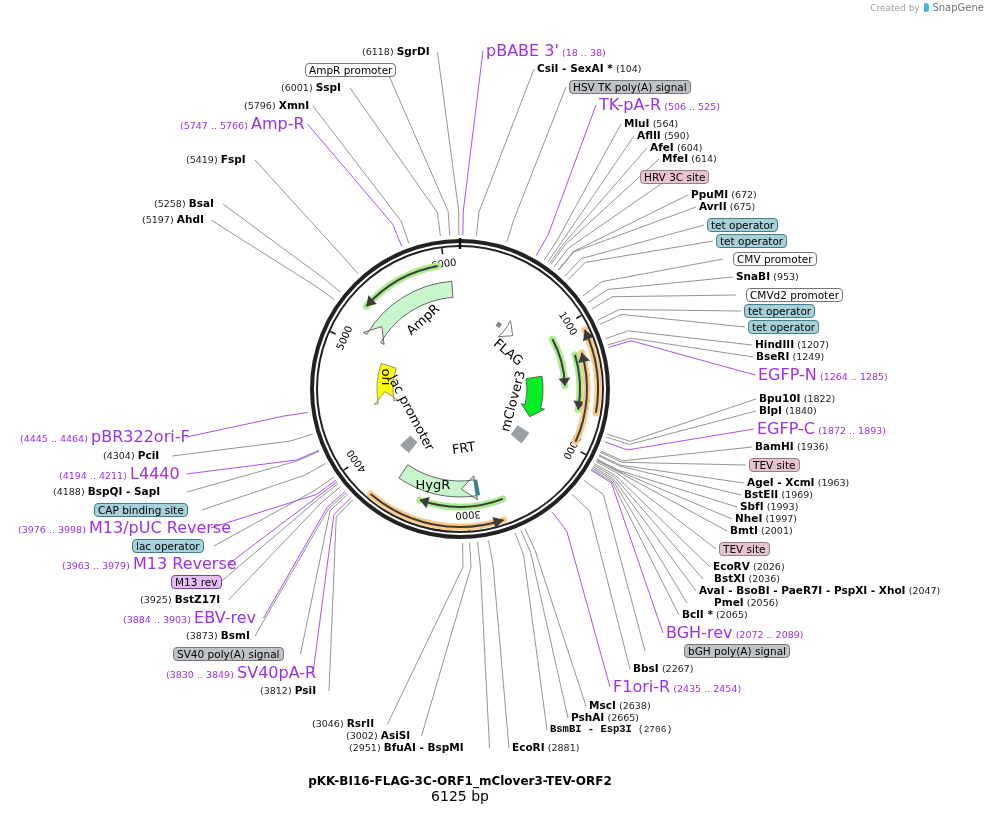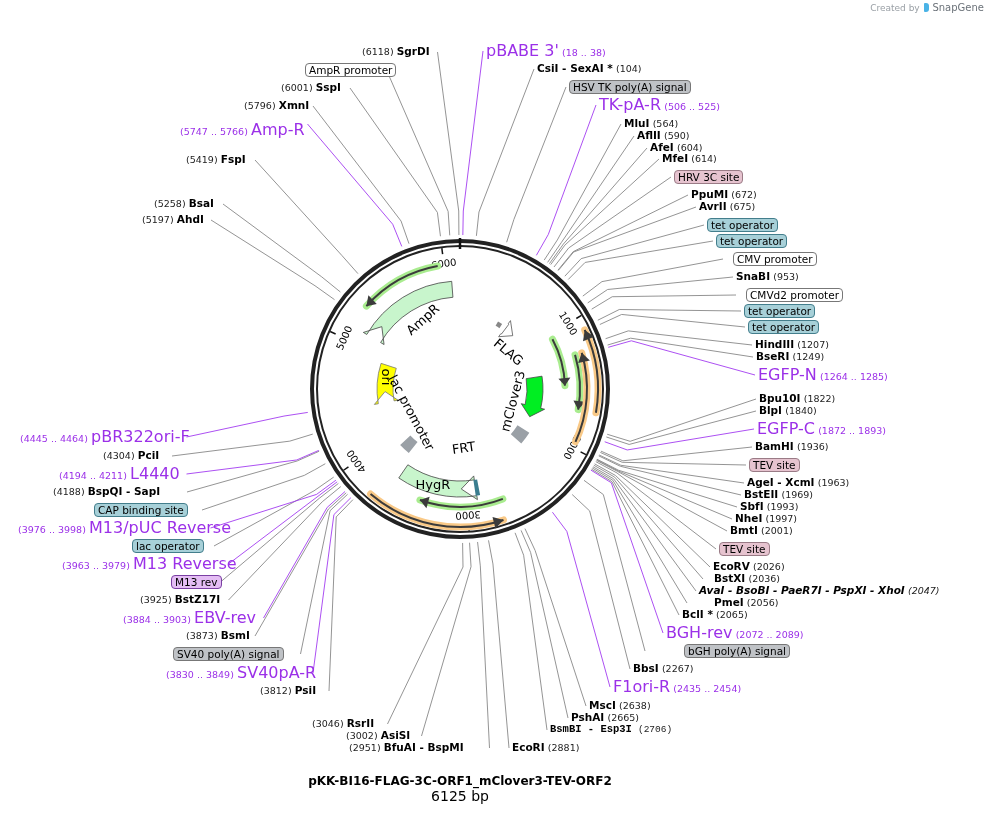--- a/index.html
+++ b/index.html
@@ -150,33 +150,33 @@
     <path d="M503.48493408725966,519.9696930874723 A138,138 0 0 1 370.54448144752524,494.0795422549406" stroke="#f9c987" stroke-width="7" fill="none" stroke-linecap="round"></path>
     <path d="M503.48493408725966,519.9696930874723 A138,138 0 0 1 370.54448144752524,494.0795422549406" stroke="#3b3b3b" stroke-width="2" fill="none"></path>
     <path d="M503.48493408725966,519.9696930874723 L492.49907018768465,516.936743889064 L495.4535311138378,528.567356969888 Z" fill="#3b3b3b"></path>
   </svg>
 
 <div id="labels">
     <div class="lbl" style="left: 362px; top: 45px;"><span class="pos">(6118)</span>  <span class="name">SgrDI</span></div>
     <div class="lbl" style="left: 298px; top: 63px;"><span class="box white">AmpR promoter</span></div>
     <div class="lbl" style="left: 281px; top: 81px;"><span class="pos">(6001)</span>  <span class="name">SspI</span></div>
     <div class="lbl" style="left: 244px; top: 99px;"><span class="pos">(5796)</span>  <span class="name">XmnI</span></div>
-    <div class="lbl primer" style="left: 180px; top: 117px; margin-top: 6px;"><span class="pos">(5747 .. 5766)</span>  <span class="name">Amp-R</span></div>
+    <div class="lbl primer" style="left: 180px; top: 117px;"><span class="pos">(5747 .. 5766)</span>  <span class="name">Amp-R</span></div>
     <div class="lbl" style="left: 186px; top: 153px;"><span class="pos">(5419)</span>  <span class="name">FspI</span></div>
     <div class="lbl" style="left: 154px; top: 197px;"><span class="pos">(5258)</span>  <span class="name">BsaI</span></div>
     <div class="lbl" style="left: 142px; top: 213px;"><span class="pos">(5197)</span>  <span class="name">AhdI</span></div>
     <div class="lbl primer" style="left: 486px; top: 44px;"><span class="name">pBABE 3'</span>   <span class="pos">(18 .. 38)</span></div>
     <div class="lbl" style="left: 537px; top: 62px;"><span class="name">CsiI   - SexAI *</span>   <span class="pos">(104)</span></div>
     <div class="lbl" style="left: 569px; top: 80px;"><span class="box gray">HSV TK poly(A) signal</span></div>
     <div class="lbl primer" style="left: 599px; top: 98px;"><span class="name">TK-pA-R</span>   <span class="pos">(506 .. 525)</span></div>
     <div class="lbl" style="left: 624px; top: 117px;"><span class="name">MluI</span>   <span class="pos">(564)</span></div>
     <div class="lbl" style="left: 637px; top: 129px;"><span class="name">AflII</span>   <span class="pos">(590)</span></div>
     <div class="lbl" style="left: 650px; top: 141px;"><span class="name">AfeI</span>   <span class="pos">(604)</span></div>
     <div class="lbl" style="left: 662px; top: 152px;"><span class="name">MfeI</span>   <span class="pos">(614)</span></div>
-    <div class="lbl" style="left: 674px; top: 170px;"><span class="box pink">HRV 3C site</span></div>
+    <div class="lbl" style="left: 640px; top: 170px;"><span class="box pink">HRV 3C site</span></div>
     <div class="lbl" style="left: 691px; top: 188px;"><span class="name">PpuMI</span>   <span class="pos">(672)</span></div>
     <div class="lbl" style="left: 699px; top: 200px;"><span class="name">AvrII</span>   <span class="pos">(675)</span></div>
     <div class="lbl" style="left: 707px; top: 218px;"><span class="box teal">tet operator</span></div>
     <div class="lbl" style="left: 716px; top: 234px;"><span class="box teal">tet operator</span></div>
     <div class="lbl" style="left: 726px; top: 252px;"><span class="box white">CMV promoter</span></div>
     <div class="lbl" style="left: 736px; top: 270px;"><span class="name">SnaBI</span>   <span class="pos">(953)</span></div>
     <div class="lbl" style="left: 739px; top: 288px;"><span class="box white">CMVd2 promoter</span></div>
     <div class="lbl" style="left: 744px; top: 304px;"><span class="box teal">tet operator</span></div>
     <div class="lbl" style="left: 748px; top: 320px;"><span class="box teal">tet operator</span></div>
     <div class="lbl" style="left: 755px; top: 338px;"><span class="name">HindIII</span>   <span class="pos">(1207)</span></div>
@@ -188,21 +188,21 @@
     <div class="lbl" style="left: 755px; top: 440px;"><span class="name">BamHI</span>   <span class="pos">(1936)</span></div>
     <div class="lbl" style="left: 749px; top: 458px;"><span class="box pink">TEV site</span></div>
     <div class="lbl" style="left: 747px; top: 476px;"><span class="name">AgeI   - XcmI</span>   <span class="pos">(1963)</span></div>
     <div class="lbl" style="left: 744px; top: 488px;"><span class="name">BstEII</span>   <span class="pos">(1969)</span></div>
     <div class="lbl" style="left: 740px; top: 500px;"><span class="name">SbfI</span>   <span class="pos">(1993)</span></div>
     <div class="lbl" style="left: 735px; top: 512px;"><span class="name">NheI</span>   <span class="pos">(1997)</span></div>
     <div class="lbl" style="left: 730px; top: 524px;"><span class="name">BmtI</span>   <span class="pos">(2001)</span></div>
     <div class="lbl" style="left: 719px; top: 542px;"><span class="box pink">TEV site</span></div>
     <div class="lbl" style="left: 713px; top: 560px;"><span class="name">EcoRV</span>   <span class="pos">(2026)</span></div>
     <div class="lbl" style="left: 714px; top: 572px;"><span class="name">BstXI</span>   <span class="pos">(2036)</span></div>
-    <div class="lbl" style="left: 699px; top: 584px; font-style: italic;"><span class="name">AvaI   - BsoBI   - PaeR7I   - PspXI   - XhoI</span>   <span class="pos">(2047)</span></div>
+    <div class="lbl" style="left: 699px; top: 584px;"><span class="name">AvaI   - BsoBI   - PaeR7I   - PspXI   - XhoI</span>   <span class="pos">(2047)</span></div>
     <div class="lbl" style="left: 714px; top: 596px;"><span class="name">PmeI</span>   <span class="pos">(2056)</span></div>
     <div class="lbl" style="left: 682px; top: 608px;"><span class="name">BclI *</span>   <span class="pos">(2065)</span></div>
     <div class="lbl primer" style="left: 666px; top: 626px;"><span class="name">BGH-rev</span>   <span class="pos">(2072 .. 2089)</span></div>
     <div class="lbl" style="left: 648px; top: 644px; padding-left: 36px;"><span class="box gray">bGH poly(A) signal</span></div>
     <div class="lbl" style="left: 633px; top: 662px;"><span class="name">BbsI</span>   <span class="pos">(2267)</span></div>
     <div class="lbl primer" style="left: 613px; top: 680px;"><span class="name">F1ori-R</span>   <span class="pos">(2435 .. 2454)</span></div>
     <div class="lbl" style="left: 589px; top: 699px;"><span class="name">MscI</span>   <span class="pos">(2638)</span></div>
     <div class="lbl" style="left: 571px; top: 711px;"><span class="name">PshAI</span>   <span class="pos">(2665)</span></div>
     <div class="lbl" style="left: 550px; top: 723px; font-family: Liberation Mono, monospace;"><span class="name">BsmBI   - Esp3I</span>   <span class="pos">(2706)</span></div>
     <div class="lbl" style="left: 512px; top: 741px;"><span class="name">EcoRI</span>   <span class="pos">(2881)</span></div>

